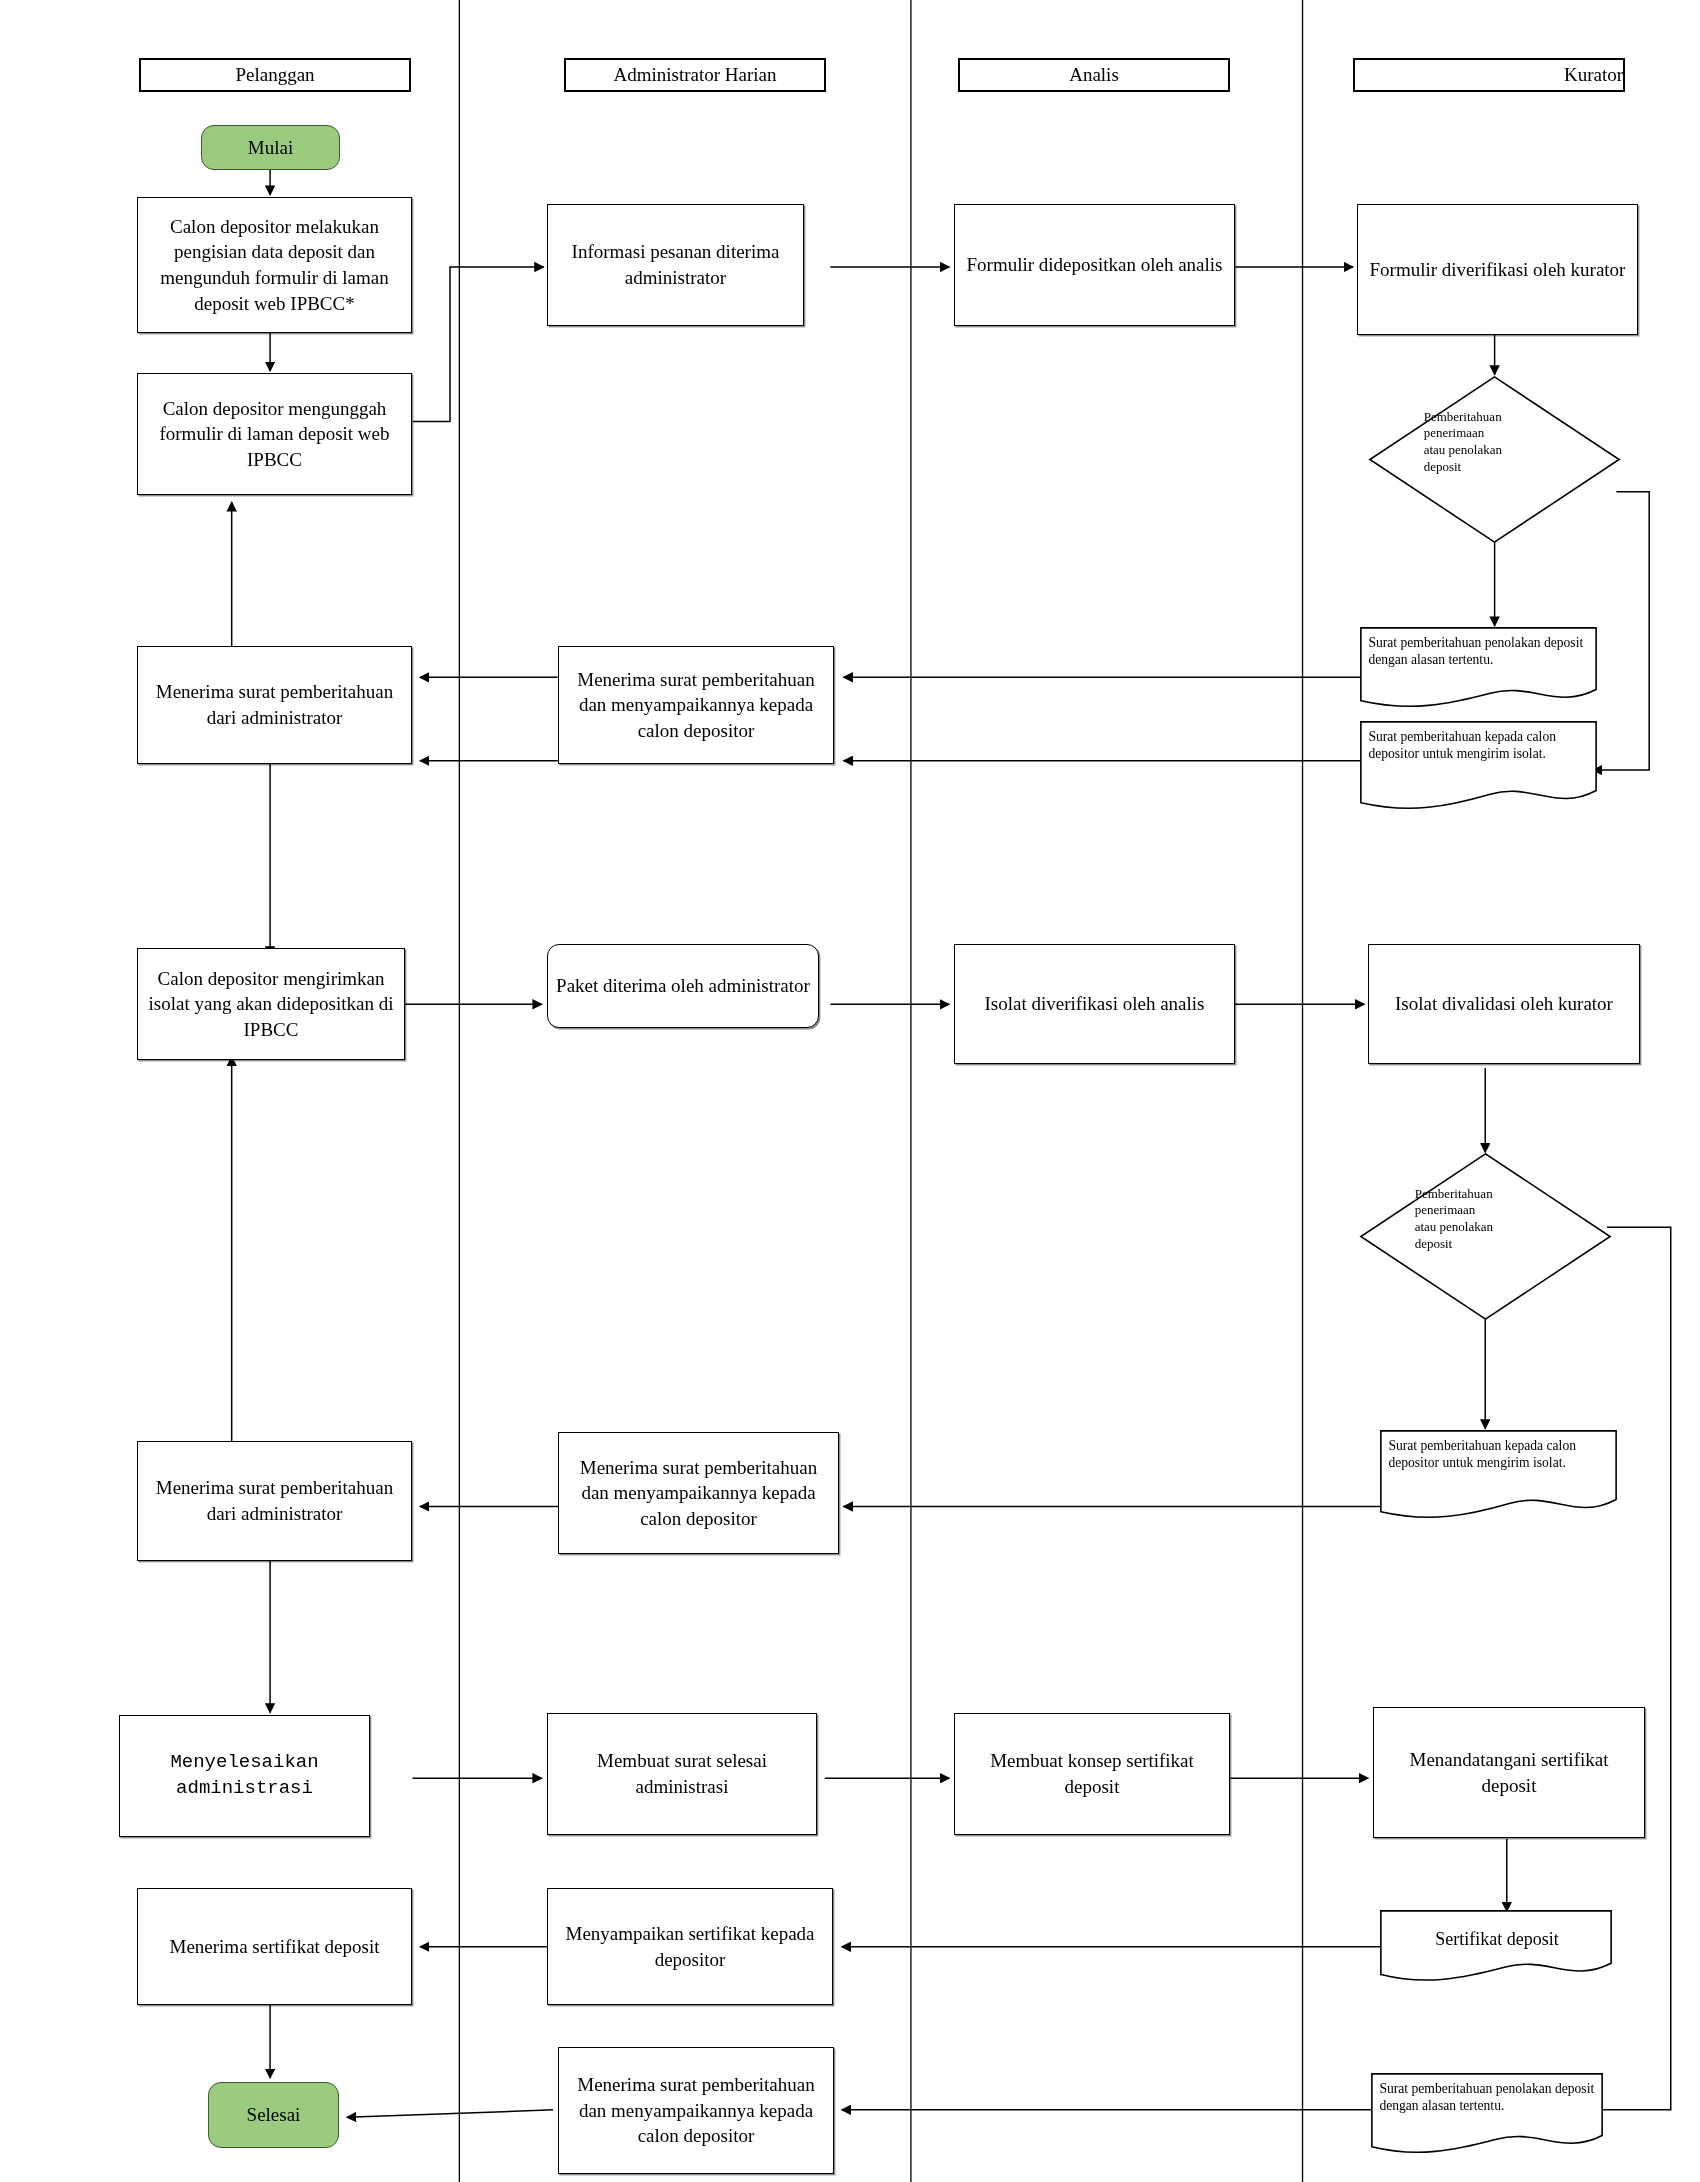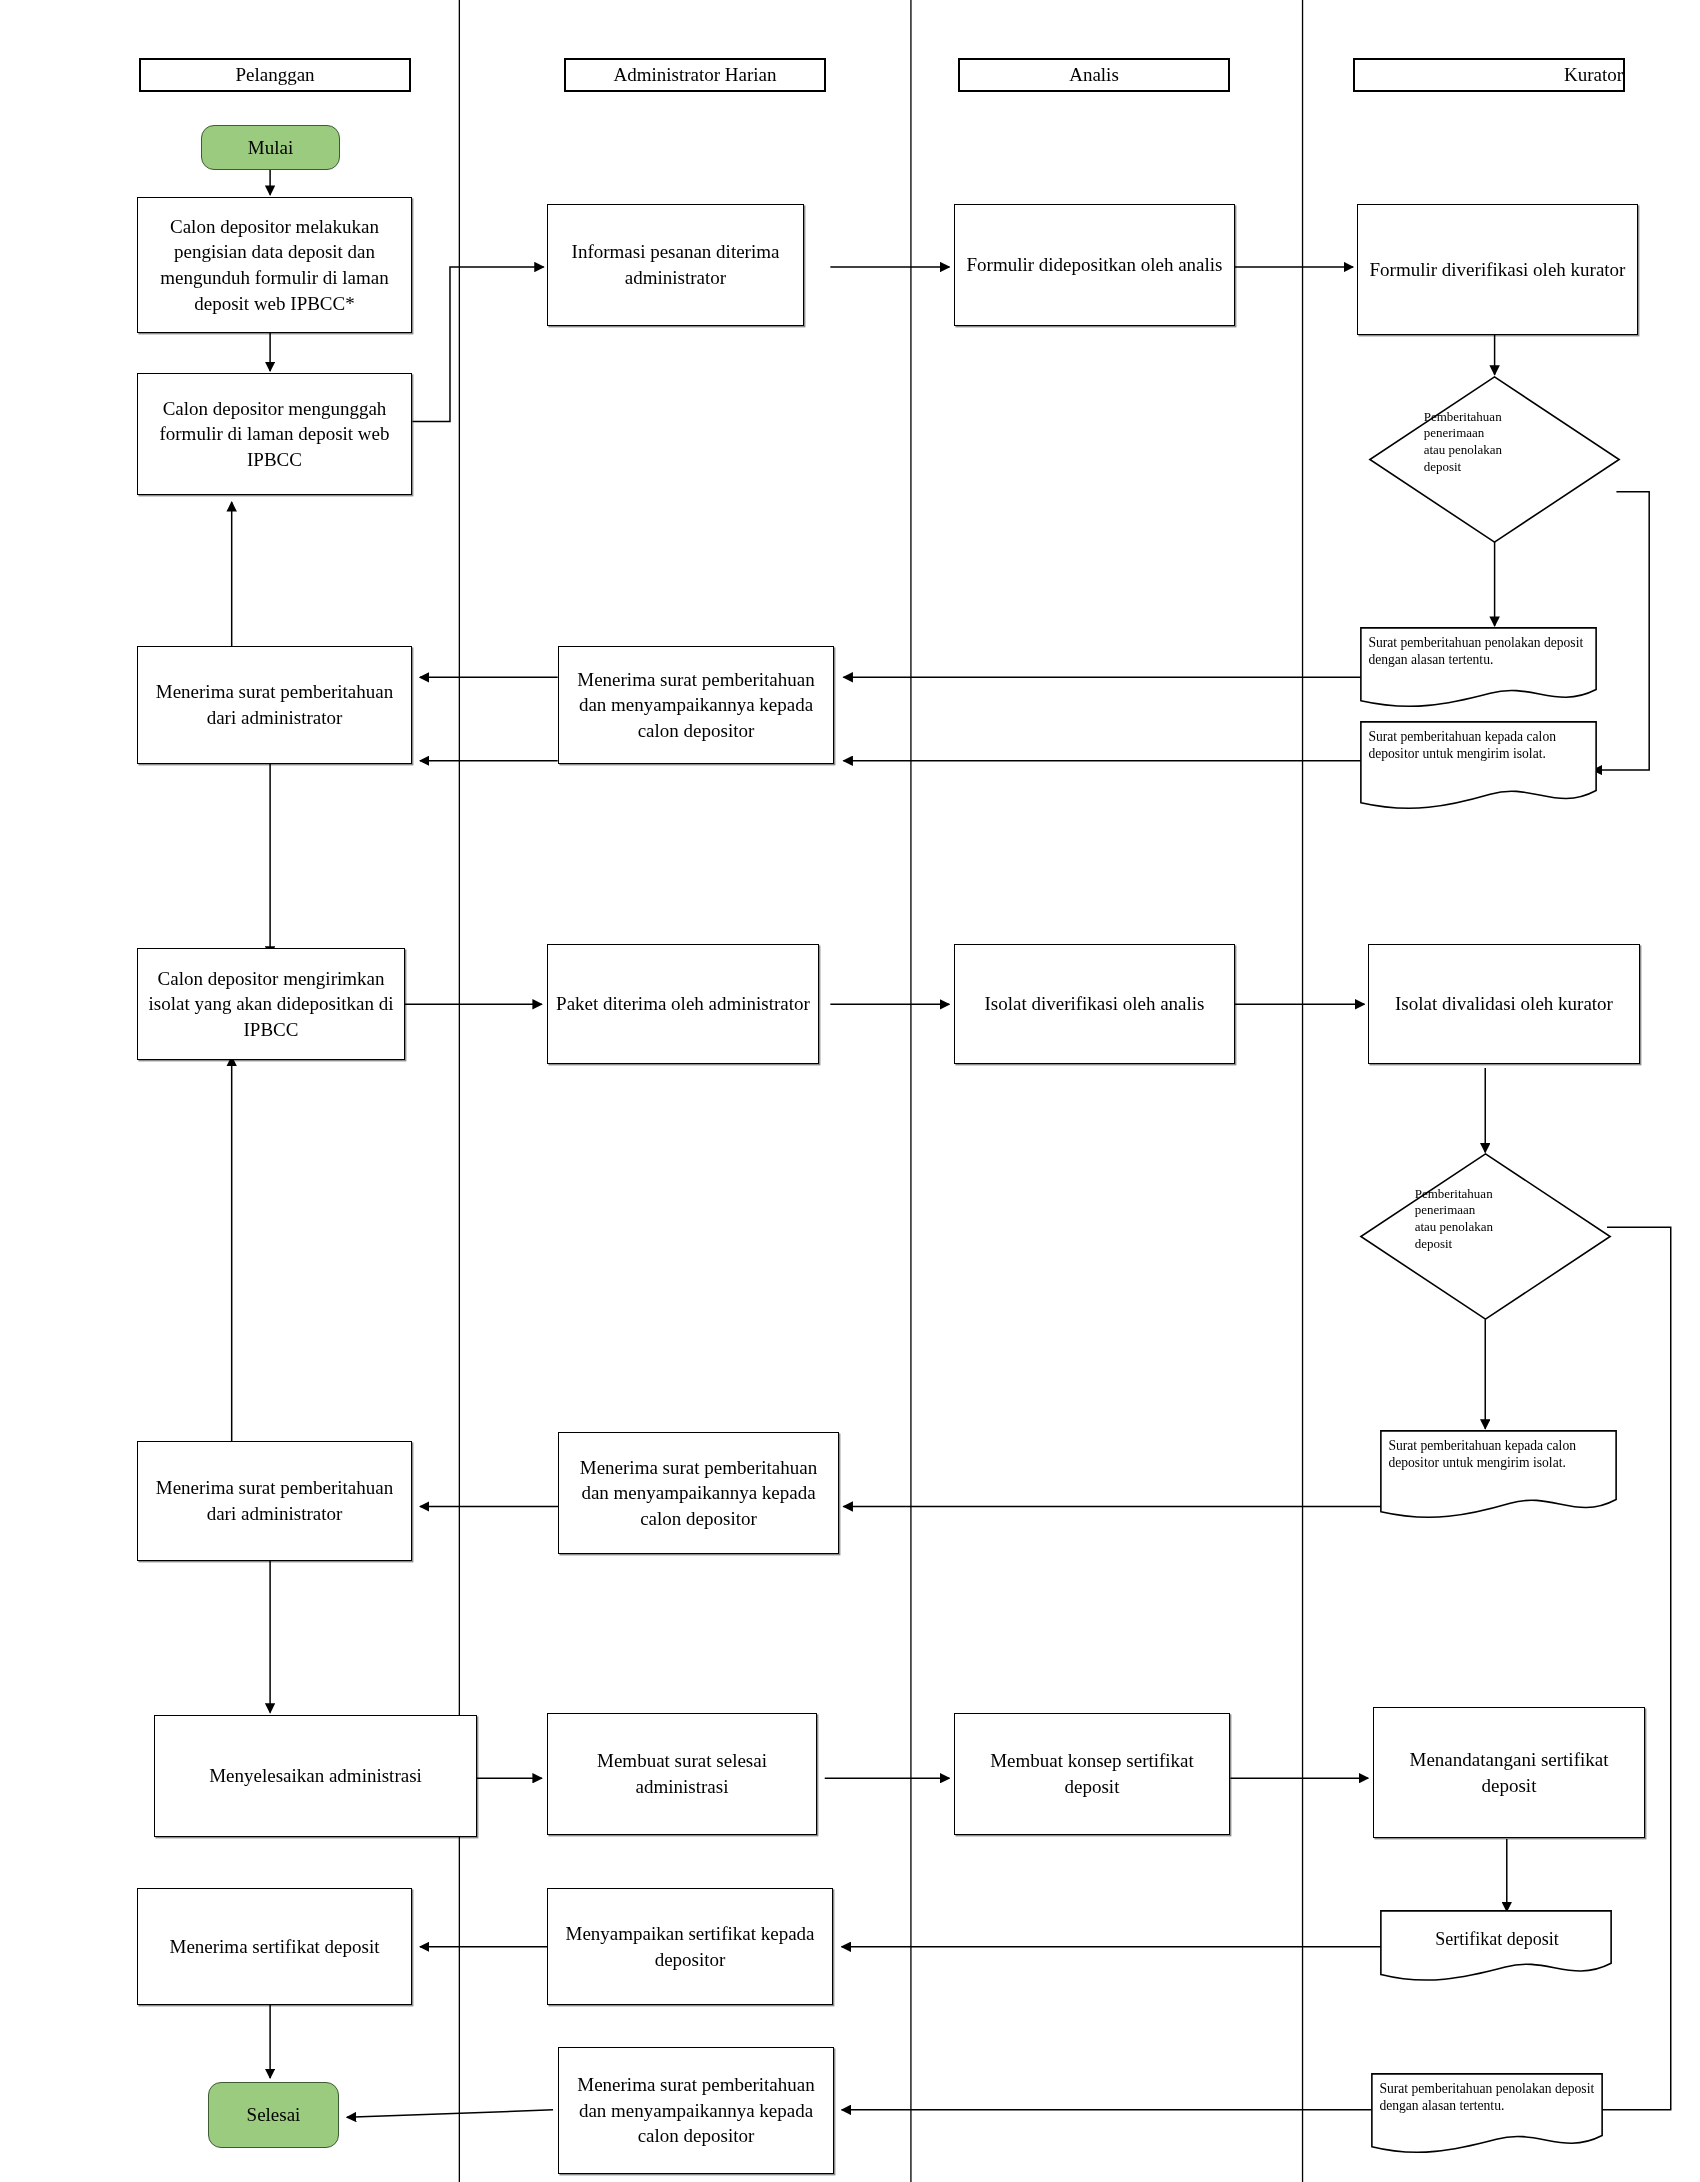--- a/index.html
+++ b/index.html
@@ -154,41 +154,41 @@
   </div>
 
   <div class="proc" style="left:137px;top:948px;width:268px;height:112px;">
     <span>Calon depositor mengirimkan isolat yang akan didepositkan di IPBCC</span>
   </div>
 
   <div class="proc" style="left:137px;top:1441px;width:275px;height:120px;">
     <span>Menerima surat pemberitahuan dari administrator</span>
   </div>
 
-  <div class="proc" style="left:154px;top:1715px;width:323px;height:122px;">
+  <div class="proc" style="left:119px;top:1715px;width:251px;height:122px;font-family:Liberation Mono, monospace;">
     <span>Menyelesaikan administrasi</span>
   </div>
 
   <div class="proc" style="left:137px;top:1888px;width:275px;height:117px;">
     <span>Menerima sertifikat deposit</span>
   </div>
 
   <div class="terminator" style="left:208px;top:2082px;width:131px;height:66px;">
     <span>Selesai</span>
   </div>
 
   <div class="proc" style="left:547px;top:204px;width:257px;height:122px;">
     <span>Informasi pesanan diterima administrator</span>
   </div>
 
   <div class="proc" style="left:558px;top:646px;width:276px;height:118px;">
     <span>Menerima surat pemberitahuan dan menyampaikannya kepada calon depositor</span>
   </div>
 
-  <div class="proc" style="left:547px;top:944px;width:272px;height:120px;">
+  <div class="proc" style="left:547px;top:944px;width:272px;height:84px;border-radius:12px;">
     <span>Paket diterima oleh administrator</span>
   </div>
 
   <div class="proc" style="left:558px;top:1432px;width:281px;height:122px;">
     <span>Menerima surat pemberitahuan dan menyampaikannya kepada calon depositor</span>
   </div>
 
   <div class="proc" style="left:547px;top:1713px;width:270px;height:122px;">
     <span>Membuat surat selesai administrasi</span>
   </div>

